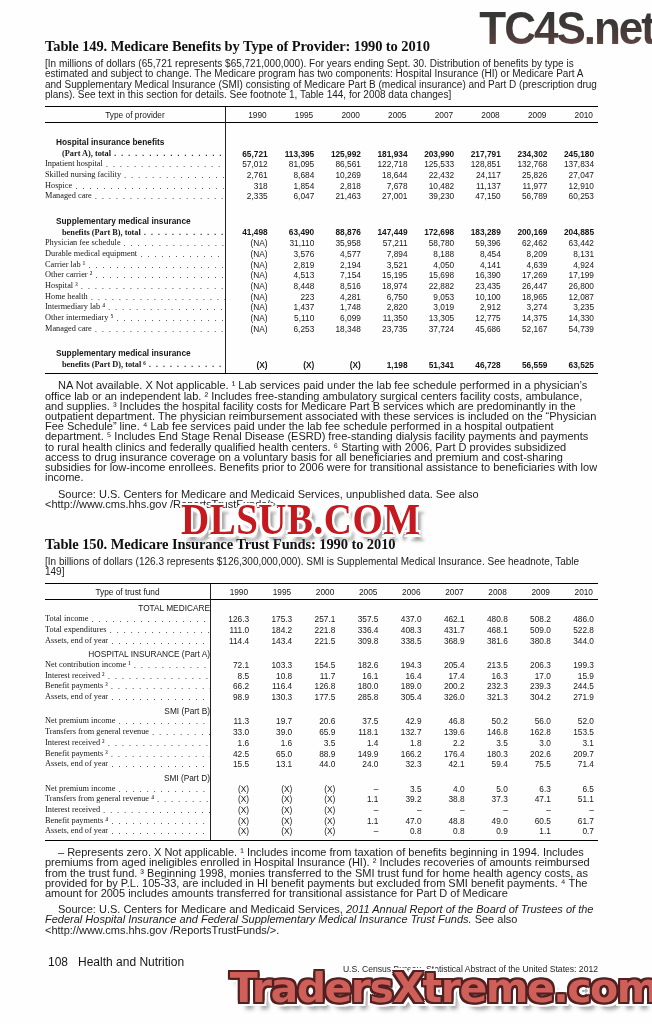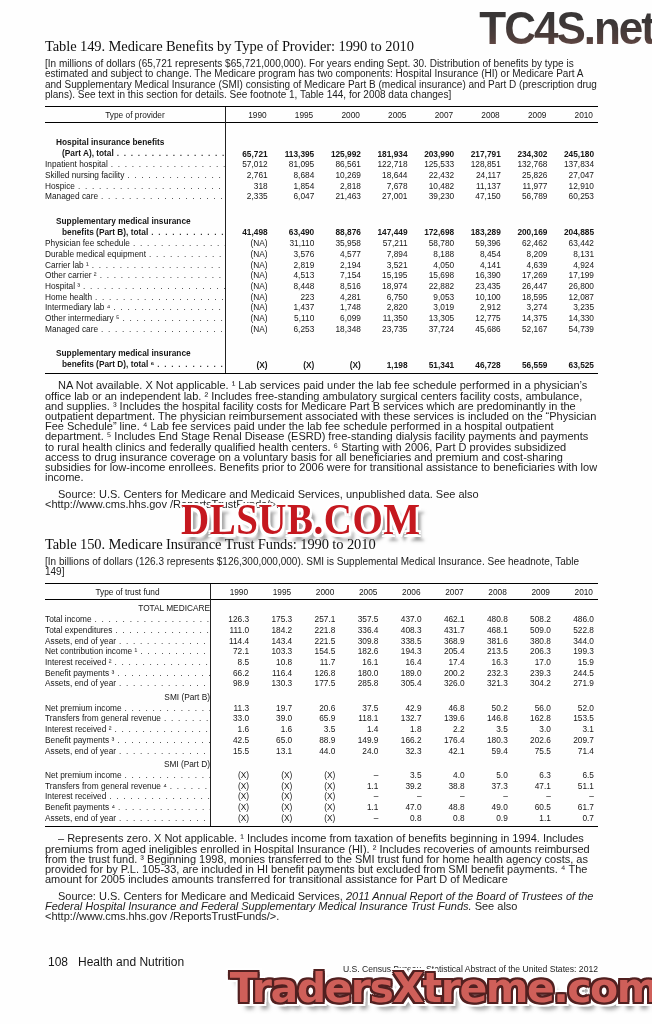--- a/index.html
+++ b/index.html
@@ -4,21 +4,21 @@
 <style>
   html,body{margin:0;padding:0;background:#e8e8e8;}
   .page{
     position:relative;width:652px;height:1024px;background:#fefefe;
     font-family:"Liberation Sans",sans-serif;color:#161616;overflow:hidden;
     margin:0 auto;
   }
   .content{position:absolute;left:45px;top:0;width:553px;}
 
   .tbl-title{
-    font-family:"Liberation Serif",serif;font-weight:normal;font-size:14.5px;
+    font-family:"Liberation Serif",serif;font-weight:bold;font-size:14.5px;
     letter-spacing:-0.1px;margin:0;color:#101010;
   }
   .title149{margin-top:38px;}
   .title150{margin-top:27px;}
   .headnote{
     font-size:10px;line-height:10.4px;margin:4px 0 0 0;color:#1c1c1c;
   }
 
   
   .dtable{
@@ -28,21 +28,21 @@
   }
   .dtable::after{
     content:"";position:absolute;top:0;bottom:0;left:var(--lblw);width:1px;background:#222;
   }
   .t149{--lblw:180px;}
   .t150{--lblw:165px;}
   .trow{display:flex;align-items:flex-end;line-height:10.7px;}
   .thead{border-bottom:1.4px solid #000;padding:3px 0 2px 0;align-items:center;}
   .lcol{width:var(--lblw);display:flex;min-width:var(--lblw);box-sizing:border-box;}
   .hcenter{display:block;text-align:center;}
-  .lbl{white-space:nowrap;}
+  .lbl{white-space:nowrap;font-family:Liberation Serif, serif;}
   .dots{flex:1;overflow:hidden;white-space:nowrap;color:#333;}
   .dots::after{content:". . . . . . . . . . . . . . . . . . . . . . . . . . . . . . . . . . . . . . . .";margin-left:3px;letter-spacing:1.2px;}
   .vals{flex:1;display:flex;min-height:1px;}
   .vcell{flex:1;text-align:right;padding-right:4px;white-space:nowrap;}
   .year{padding-right:5px;}
   .trow.total{margin-top:14px;font-weight:bold;}
   .trow.total .lcol{display:block;}
   .tline1{padding-left:11px;line-height:11px;}
   .tline2{padding-left:17px;display:flex;line-height:11px;}
   .trow.heading{margin-top:3px;font-size:8.3px;}
@@ -306,21 +306,21 @@
             <span class="lbl">Home health</span>
             <span class="dots"></span>
           </div>
           <div class="vals">
             <div class="vcell">(NA)</div>
             <div class="vcell">223</div>
             <div class="vcell">4,281</div>
             <div class="vcell">6,750</div>
             <div class="vcell">9,053</div>
             <div class="vcell">10,100</div>
-            <div class="vcell">18,595</div>
+            <div class="vcell">18,965</div>
             <div class="vcell">12,087</div>
           </div>
         </div>
         <div class="trow row">
           <div class="lcol">
             <span class="lbl">Intermediary lab ⁴</span>
             <span class="dots"></span>
           </div>
           <div class="vals">
             <div class="vcell">(NA)</div>
@@ -453,20 +453,24 @@
             <div class="vcell">143.4</div>
             <div class="vcell">221.5</div>
             <div class="vcell">309.8</div>
             <div class="vcell">338.5</div>
             <div class="vcell">368.9</div>
             <div class="vcell">381.6</div>
             <div class="vcell">380.8</div>
             <div class="vcell">344.0</div>
           </div>
         </div>
+        <div class="trow heading">
+          <div class="lcol hcenter">HOSPITAL INSURANCE (Part A)</div>
+          <div class="vals"></div>
+        </div>
         <div class="trow row">
           <div class="lcol">
             <span class="lbl">Net contribution income ¹</span>
             <span class="dots"></span>
           </div>
           <div class="vals">
             <div class="vcell">72.1</div>
             <div class="vcell">103.3</div>
             <div class="vcell">154.5</div>
             <div class="vcell">182.6</div>

